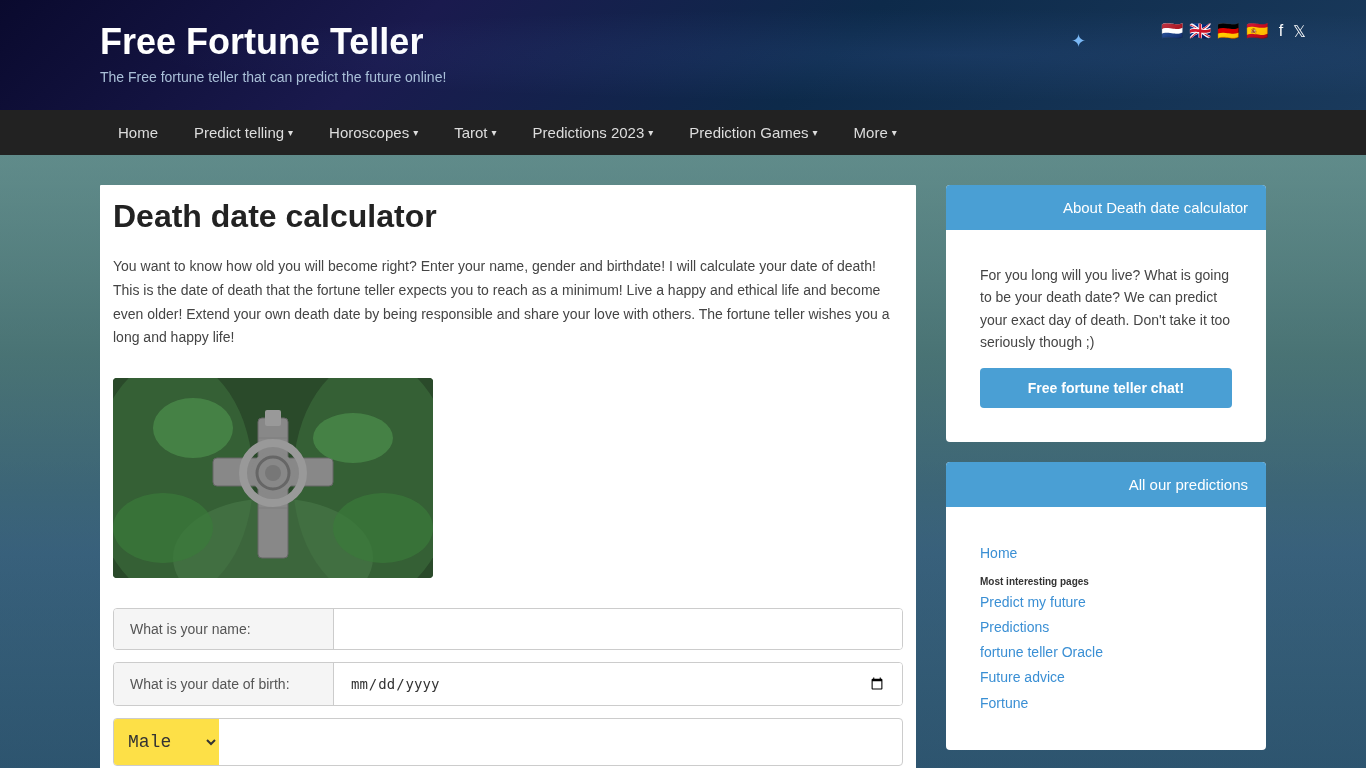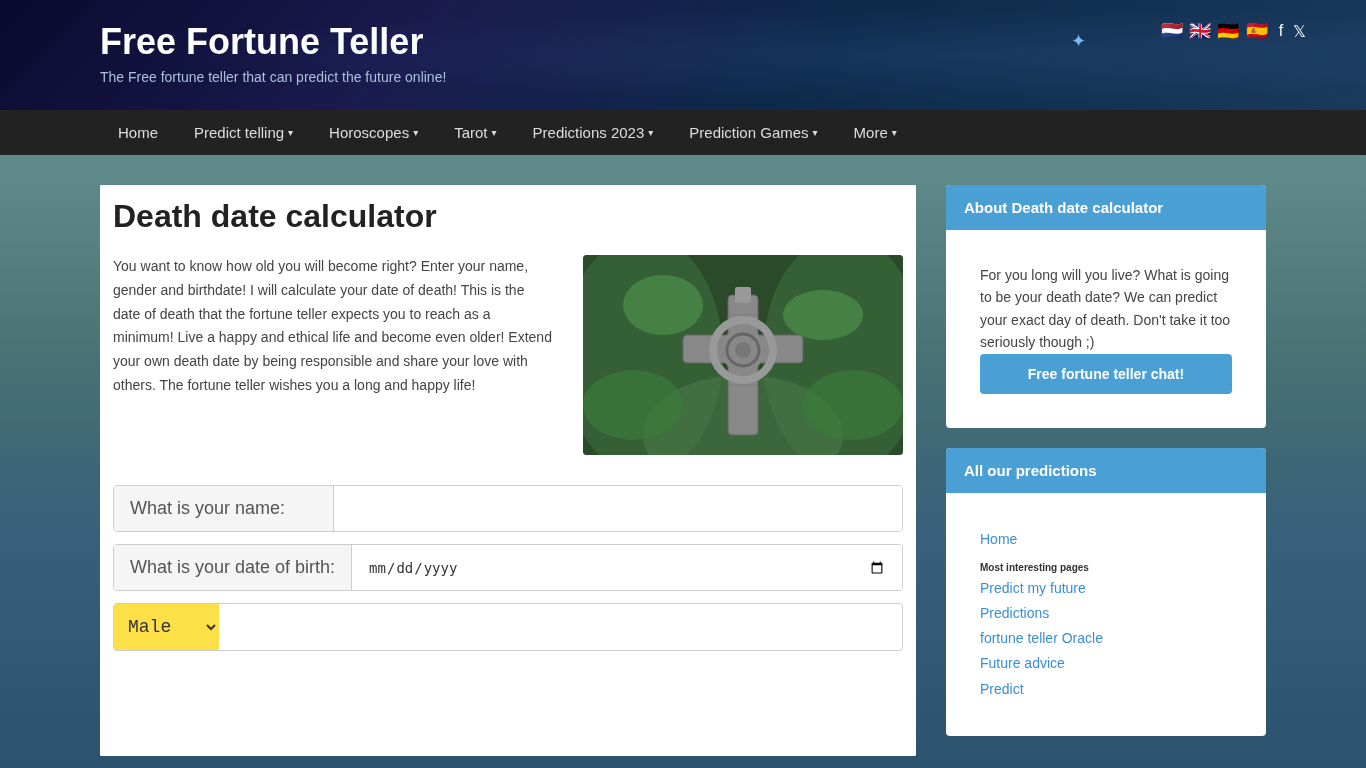--- a/index.html
+++ b/index.html
@@ -103,20 +103,21 @@
     .page-title {
       font-size: 32px;
       font-weight: bold;
       color: #222;
       margin-bottom: 20px;
     }
     .content-body {
       display: flex;
       gap: 28px;
       margin-bottom: 30px;
+      flex-direction: column;
     }
     .content-text {
       flex: 1;
       font-size: 14px;
       line-height: 1.7;
       color: #444;
     }
     .content-image {
       width: 320px;
       height: 200px;
@@ -138,21 +139,21 @@
       display: flex;
       align-items: stretch;
       margin-bottom: 12px;
       border: 1px solid #ccc;
       border-radius: 4px;
       overflow: hidden;
     }
     .form-label {
       background: #f5f5f5;
       padding: 12px 16px;
-      font-size: 18px;
+      font-size: 14px;
       color: #555;
       white-space: nowrap;
       display: flex;
       align-items: center;
       border-right: 1px solid #ccc;
       min-width: 220px;
     }
     .form-input {
       flex: 1;
       padding: 12px 16px;
@@ -183,36 +184,38 @@
       background: #fff;
       border-radius: 4px;
       margin-bottom: 20px;
       overflow: hidden;
     }
     .sidebar-card-header {
       background: #4a9fd4;
       color: #fff;
       padding: 14px 18px;
       font-size: 15px;
-      font-weight: bold;
+      font-weight: normal;
+      text-align: right;
     }
     .sidebar-card-body {
       padding: 34px;
       font-size: 14px;
       line-height: 1.6;
       color: #444;
     }
     .chat-btn {
       background: #4a9fd4;
       color: #fff;
       border: none;
       border-radius: 4px;
       padding: 12px 20px;
       font-size: 14px;
       cursor: pointer;
+      margin-top: 14px;
       width: 100%;
       font-weight: bold;
     }
     .sidebar-link {
       color: #3a8fd4;
       text-decoration: none;
       display: block;
       font-size: 14px;
       line-height: 1.8;
       cursor: pointer;
@@ -341,19 +344,19 @@
 
     <div class="sidebar-card">
       <div class="sidebar-card-header">All our predictions</div>
       <div class="sidebar-card-body">
         <a class="sidebar-link">Home</a>
         <div class="sidebar-section-title">Most interesting pages</div>
         <a class="sidebar-link">Predict my future</a>
         <a class="sidebar-link">Predictions</a>
         <a class="sidebar-link">fortune teller Oracle</a>
         <a class="sidebar-link">Future advice</a>
-        <a class="sidebar-link">Predict</a>
+        <a class="sidebar-link">Fortune</a>
       </div>
     </div>
 
   </div>
 
 </div>
 
 </body></html>

